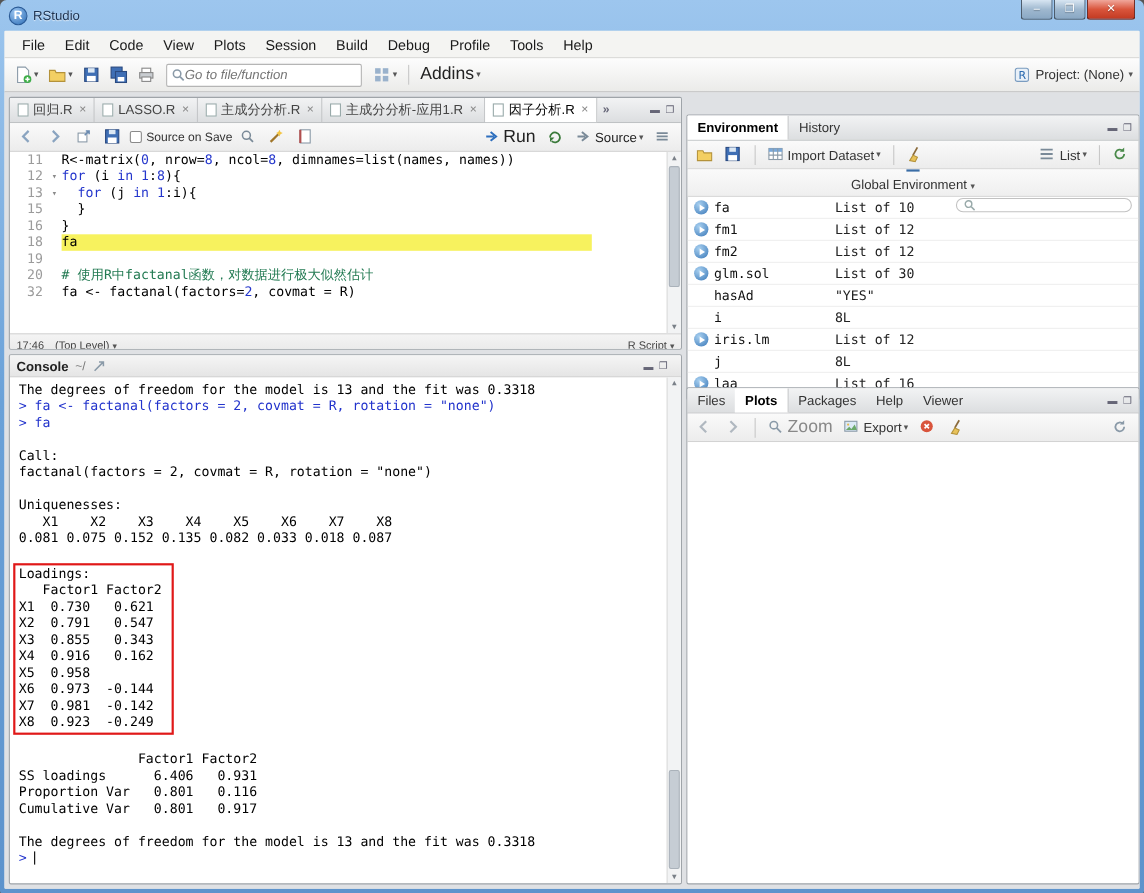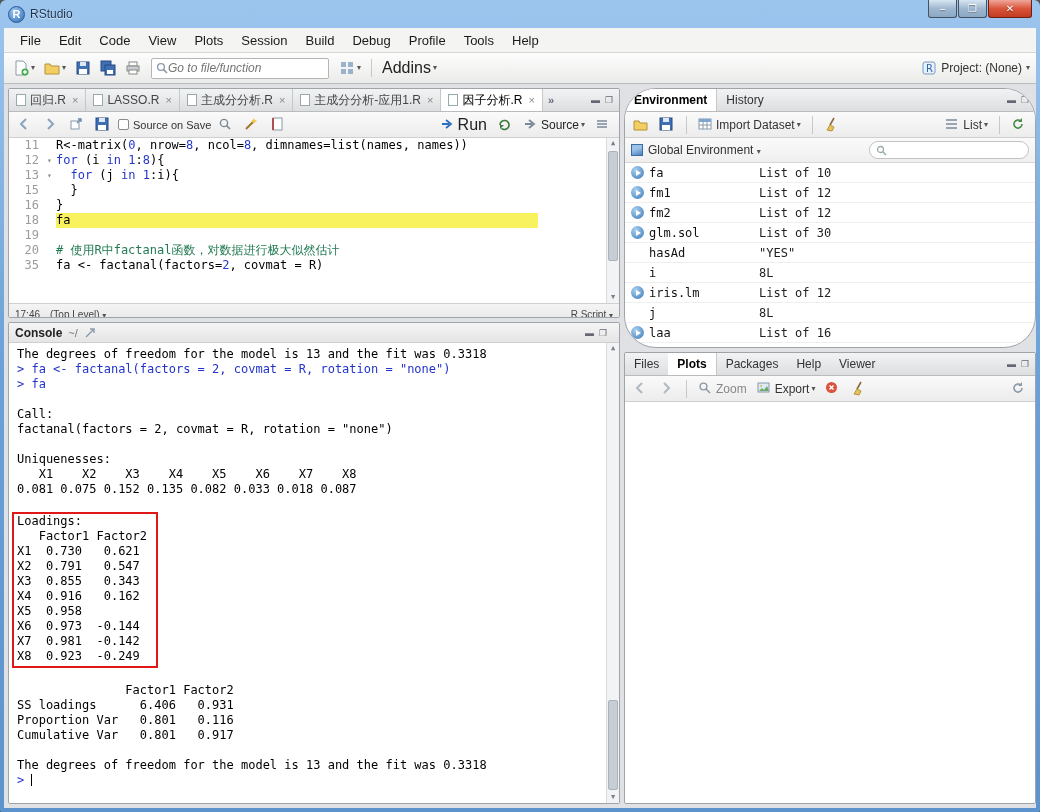--- a/index.html
+++ b/index.html
@@ -29,21 +29,21 @@
   .caret{font-size:8px;color:#555;line-height:1;}
   .searchwrap{display:flex;align-items:center;background:#fff;border:1px solid #b5b5b5;border-radius:2px;height:21px;width:178px;padding:0 4px;margin:0 4px;}
   .searchwrap input{border:none;outline:none;font-size:12px;font-style:italic;color:#909090;width:100%;background:transparent;font-family:"Liberation Sans",sans-serif;}
   .tb-label{font-size:16px;color:#222;}
   .proj{margin-left:auto;display:flex;align-items:center;gap:4px;font-size:12px;color:#333;}
   
   .workspace{position:relative;height:724px;background:#dfe1e4;}
   .pane{position:absolute;background:#fff;border:1px solid #9fa4a9;border-radius:2px;overflow:hidden;}
   #editor-pane{left:4px;top:4px;width:612px;height:230px;}
   #console-pane{left:4px;top:238px;width:612px;height:482px;}
-  #env-pane{left:620px;top:4px;width:412px;height:260px;border-radius:32px;}
+  #env-pane{left:620px;top:20px;width:412px;height:260px;}
   #files-pane{left:620px;top:268px;width:412px;height:452px;}
   .tabstrip{height:23px;background:linear-gradient(#f2f3f4,#dcdee0);border-bottom:1px solid #b9bcbe;display:flex;align-items:stretch;}
   .etab{display:flex;align-items:center;gap:4px;padding:0 7px;font-size:12px;color:#444;border-right:1px solid #c5c7c9;}
   .etab.active{background:#fff;color:#000;}
   .etab-close{color:#8a8a8a;font-size:11px;margin-left:2px;}
   .doc-ico{width:10px;height:12px;background:#fff;border:1px solid #9aa;display:inline-block;}
   .strip-right{margin-left:auto;display:flex;align-items:center;gap:5px;padding:0 6px;color:#666;}
   .pane-sq{font-size:9px;color:#667;}
   .ttab{display:flex;align-items:center;padding:0 9px;font-size:12px;color:#333;border-right:1px solid #c5c7c9;font-weight:bold;}
   .ttab.inactive{font-weight:normal;border-right:none;}
@@ -66,21 +66,21 @@
   .con-header{height:20px;background:linear-gradient(#f5f5f5,#e5e5e5);border-bottom:1px solid #cfcfcf;display:flex;align-items:center;padding:0 6px;gap:6px;font-size:12px;}
   .con-title{font-weight:bold;color:#222;}
   .con-path{color:#777;font-size:11px;}
   .con-body{position:relative;height:460px;padding:4px 8px;font-family:"DejaVu Sans Mono","Liberation Mono",monospace;font-size:12px;line-height:15px;overflow:hidden;}
   .con-line{white-space:pre;min-height:15px;}
   .con-line.in{color:var(--conin);}
   .con-line.out{color:#000;}
   .red-box{display:inline-block;border:2px solid var(--ann);margin:0 0 0 -5px;padding:0 9px 2px 3px;}
   .cursor{display:inline-block;width:1px;height:12px;background:#000;vertical-align:-2px;}
   
-  .scope-row{height:25px;background:linear-gradient(#fafafa,#efefef);border-bottom:1px solid #d6d6d6;display:flex;align-items:center;padding:0 6px;gap:5px;font-size:12px;color:#333;}
+  .scope-row{height:25px;background:linear-gradient(#fafafa,#efefef);border-bottom:1px solid #d6d6d6;display:flex;align-items:center;padding:0 6px;gap:5px;font-size:12px;color:#333;flex-direction:column;}
   .env-search{margin-left:auto;display:flex;align-items:center;border:1px solid #c2c2c2;border-radius:9px;height:18px;width:160px;background:#fff;padding:0 6px;gap:4px;}
   .env-rows{height:183px;overflow:hidden;}
   .env-row{height:20px;display:flex;align-items:center;border-bottom:1px solid #efefef;font-family:"DejaVu Sans Mono","Liberation Mono",monospace;font-size:12px;padding-left:6px;}
   .exp-ico{width:13px;height:13px;border-radius:50%;background:radial-gradient(circle at 35% 30%,#a8d0f0,#3a78b8);margin-right:5px;position:relative;flex:none;}
   .exp-ico::after{content:"";position:absolute;left:4.5px;top:3.5px;border-left:5px solid #fff;border-top:3px solid transparent;border-bottom:3px solid transparent;}
   .exp-spacer{width:18px;flex:none;}
   .env-name{width:110px;color:#111;}
   .env-val{color:#222;}
   .cube{width:12px;height:12px;background:linear-gradient(160deg,#9cc2e8 40%,#4a82be);border:1px solid #3a6da6;}
   
@@ -340,21 +340,21 @@
             <div class="sarrow" style="bottom:0">▼</div>
           </div>
         <div class="code-line"><span class="gutter">11</span><span class="fold"></span><span class="code"><span class="tok-p">R&lt;-matrix(</span><span class="tok-num">0</span><span class="tok-p">, nrow=</span><span class="tok-num">8</span><span class="tok-p">, ncol=</span><span class="tok-num">8</span><span class="tok-p">, dimnames=list(names, names))</span></span></div>
             <div class="code-line"><span class="gutter">12</span><span class="fold">▾</span><span class="code"><span class="tok-kw">for</span><span class="tok-p"> (i </span><span class="tok-kw">in</span><span class="tok-p"> </span><span class="tok-num">1</span><span class="tok-p">:</span><span class="tok-num">8</span><span class="tok-p">){</span></span></div>
             <div class="code-line"><span class="gutter">13</span><span class="fold">▾</span><span class="code"><span class="tok-p">  </span><span class="tok-kw">for</span><span class="tok-p"> (j </span><span class="tok-kw">in</span><span class="tok-p"> </span><span class="tok-num">1</span><span class="tok-p">:i){</span></span></div>
             <div class="code-line"><span class="gutter">15</span><span class="fold"></span><span class="code"><span class="tok-p">  }</span></span></div>
             <div class="code-line"><span class="gutter">16</span><span class="fold"></span><span class="code"><span class="tok-p">}</span></span></div>
             <div class="code-line hl"><span class="gutter">18</span><span class="fold"></span><span class="code"><span class="tok-p">fa</span></span></div>
             <div class="code-line"><span class="gutter">19</span><span class="fold"></span><span class="code">&nbsp;</span></div>
             <div class="code-line"><span class="gutter">20</span><span class="fold"></span><span class="code"><span class="tok-com"># 使用R中factanal函数，对数据进行极大似然估计</span></span></div>
-            <div class="code-line"><span class="gutter">35</span><span class="fold"></span><span class="code"><span class="tok-p">fa &lt;- factanal(factors=</span><span class="tok-num">2</span><span class="tok-p">, covmat = R)</span></span></div>
+            <div class="code-line"><span class="gutter">32</span><span class="fold"></span><span class="code"><span class="tok-p">fa &lt;- factanal(factors=</span><span class="tok-num">2</span><span class="tok-p">, covmat = R)</span></span></div>
           </div>
         <div class="statusbar">
           <span>17:46</span>
           <span><span>(Top Level)</span> <span class="caret">▾</span></span>
           <span class="right"><span>R Script</span> <span class="caret">▾</span></span>
         </div>
       </div>
 
       <div class="pane" id="console-pane">
         <div class="con-header">
@@ -560,21 +560,21 @@
               </span>
             </span>
           <span class="sep"></span>
           <span class="tbtn">
             <span class="ico">
                 <svg width="13" height="13">
                   <circle cx="5.5" cy="5.5" r="3.4" fill="none" stroke="#8a9aa8" stroke-width="1.4"></circle>
                   <line x1="8" y1="8" x2="12" y2="12" stroke="#8a9aa8" stroke-width="1.6"></line>
                 </svg>
               </span>
-            <span style="font-size:12px;color:#888">Zoom</span>
+            <span style="font-size:16px;color:#888">Zoom</span>
           </span>
           <span class="tbtn">
             <span class="ico">
                 <svg width="13" height="13">
                   <rect x="1" y="2" width="11" height="9" fill="#dceaf6" stroke="#8a9aa8"></rect>
                   <circle cx="4" cy="5" r="1" fill="#e8b84a"></circle>
                   <path d="M2 10l3-3 2 2 3-4 2 5z" fill="#6aa86a"></path>
                 </svg>
               </span>
             <span style="font-size:12px">Export</span>

